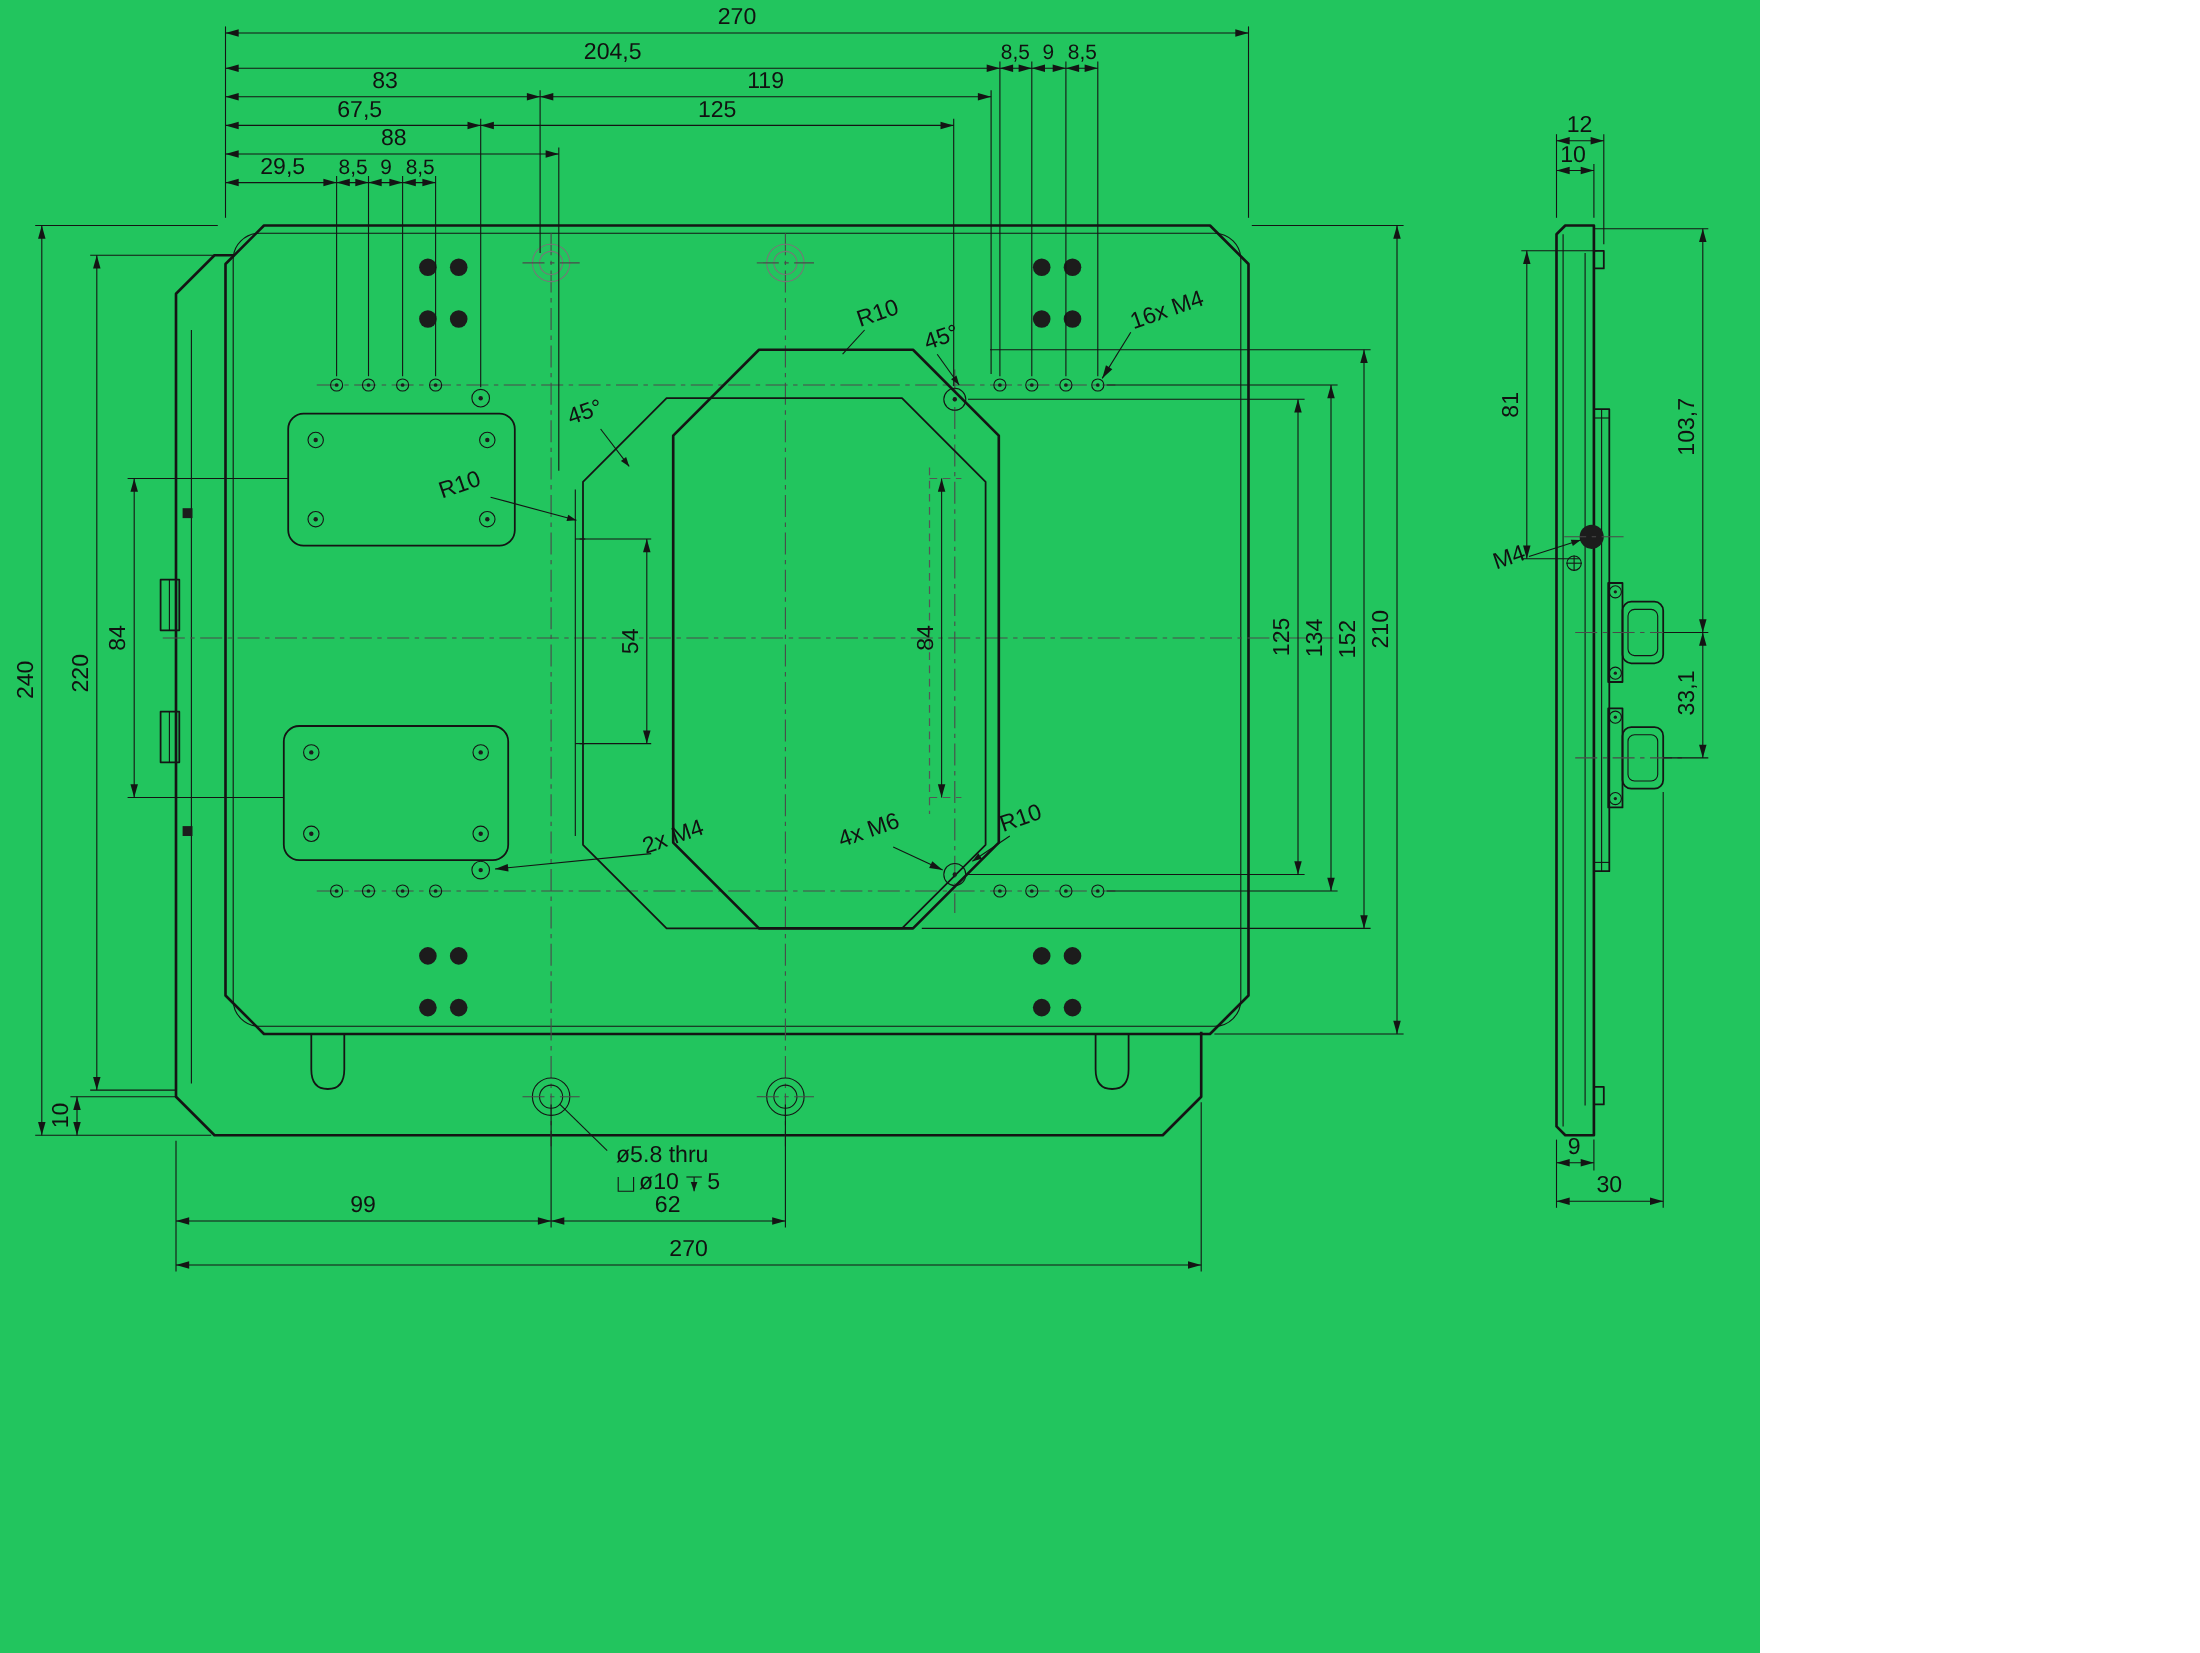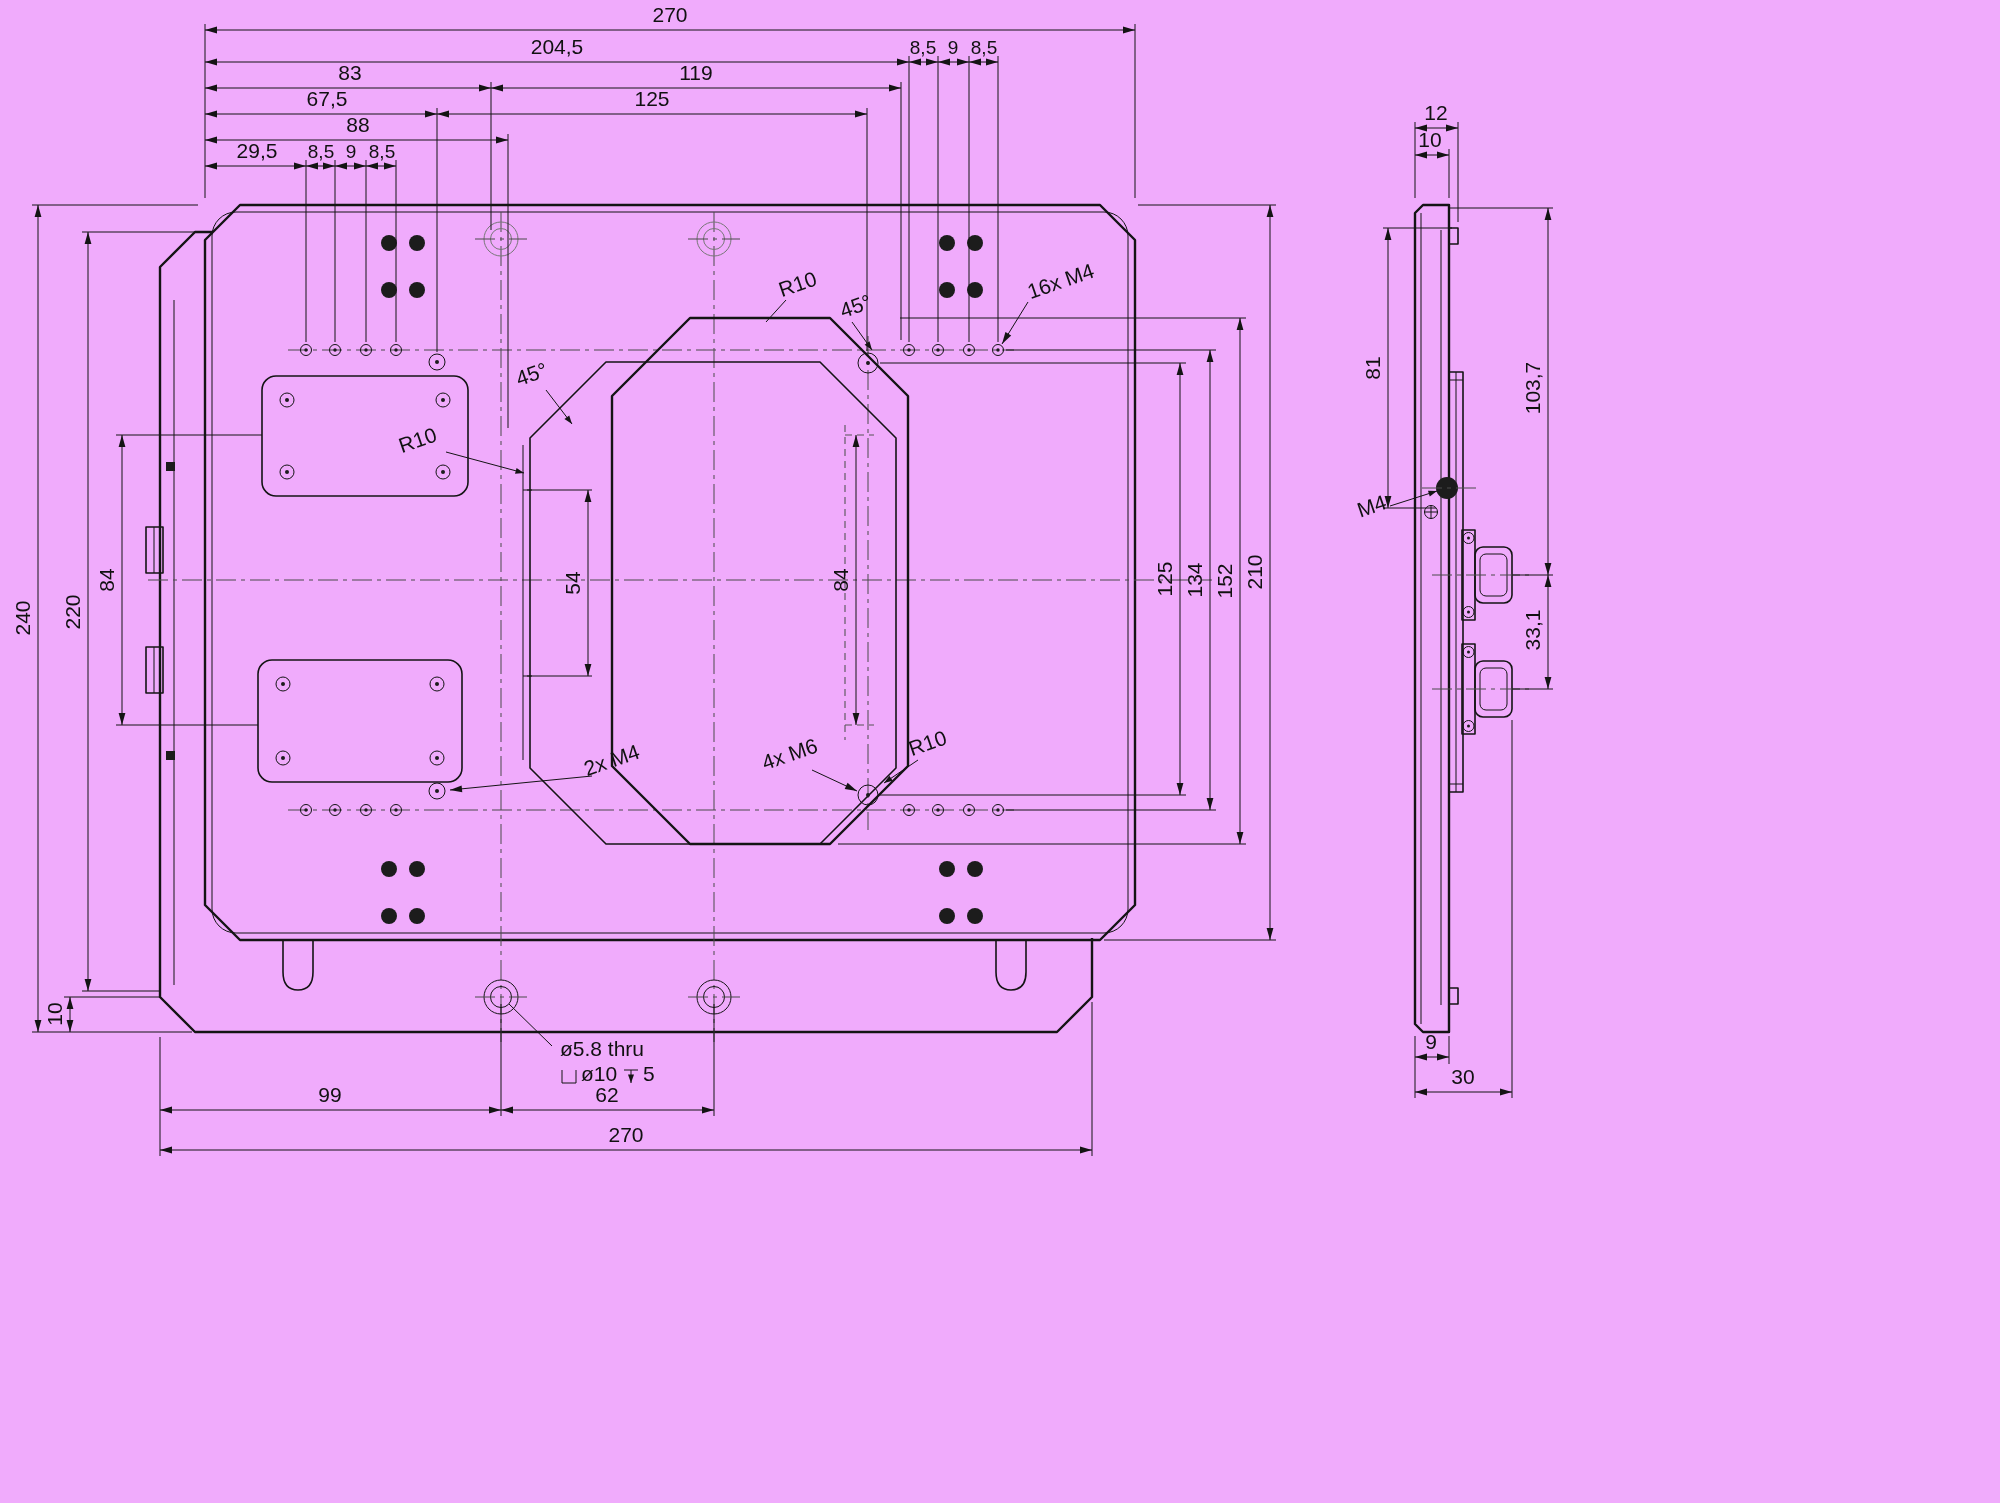--- a/index.html
+++ b/index.html
@@ -1,16 +1,16 @@
 <!DOCTYPE html>
 <html><head>
 <meta charset="utf-8">
 <style>
   html,body{margin:0;padding:0;background:#fff;}
-  #stage{position:relative;width:2000px;height:1503px;background:#f0abfc;overflow:hidden;}
+  #stage{position:relative;width:1600px;height:1503px;background:#22c55e;overflow:hidden;}
   svg{display:block;}
   .o  {fill:none;stroke:#141414;stroke-width:2.4;stroke-linejoin:round;}
   .o2 {fill:none;stroke:#141414;stroke-width:1.6;stroke-linejoin:round;}
   .t  {fill:none;stroke:#141414;stroke-width:1;}
   .d  {fill:none;stroke:#141414;stroke-width:1;}
   .cl {fill:none;stroke:#4a4a4a;stroke-width:1;stroke-dasharray:20 5 4 5;}
   .hd {fill:none;stroke:#555;stroke-width:1.1;stroke-dasharray:7 5;}
   .gr {stroke:#777;}
   .fh {fill:#1c1c1c;stroke:none;}
   text.dt{font-family:"Liberation Sans",sans-serif;font-size:21px;fill:#111;text-anchor:middle;}

